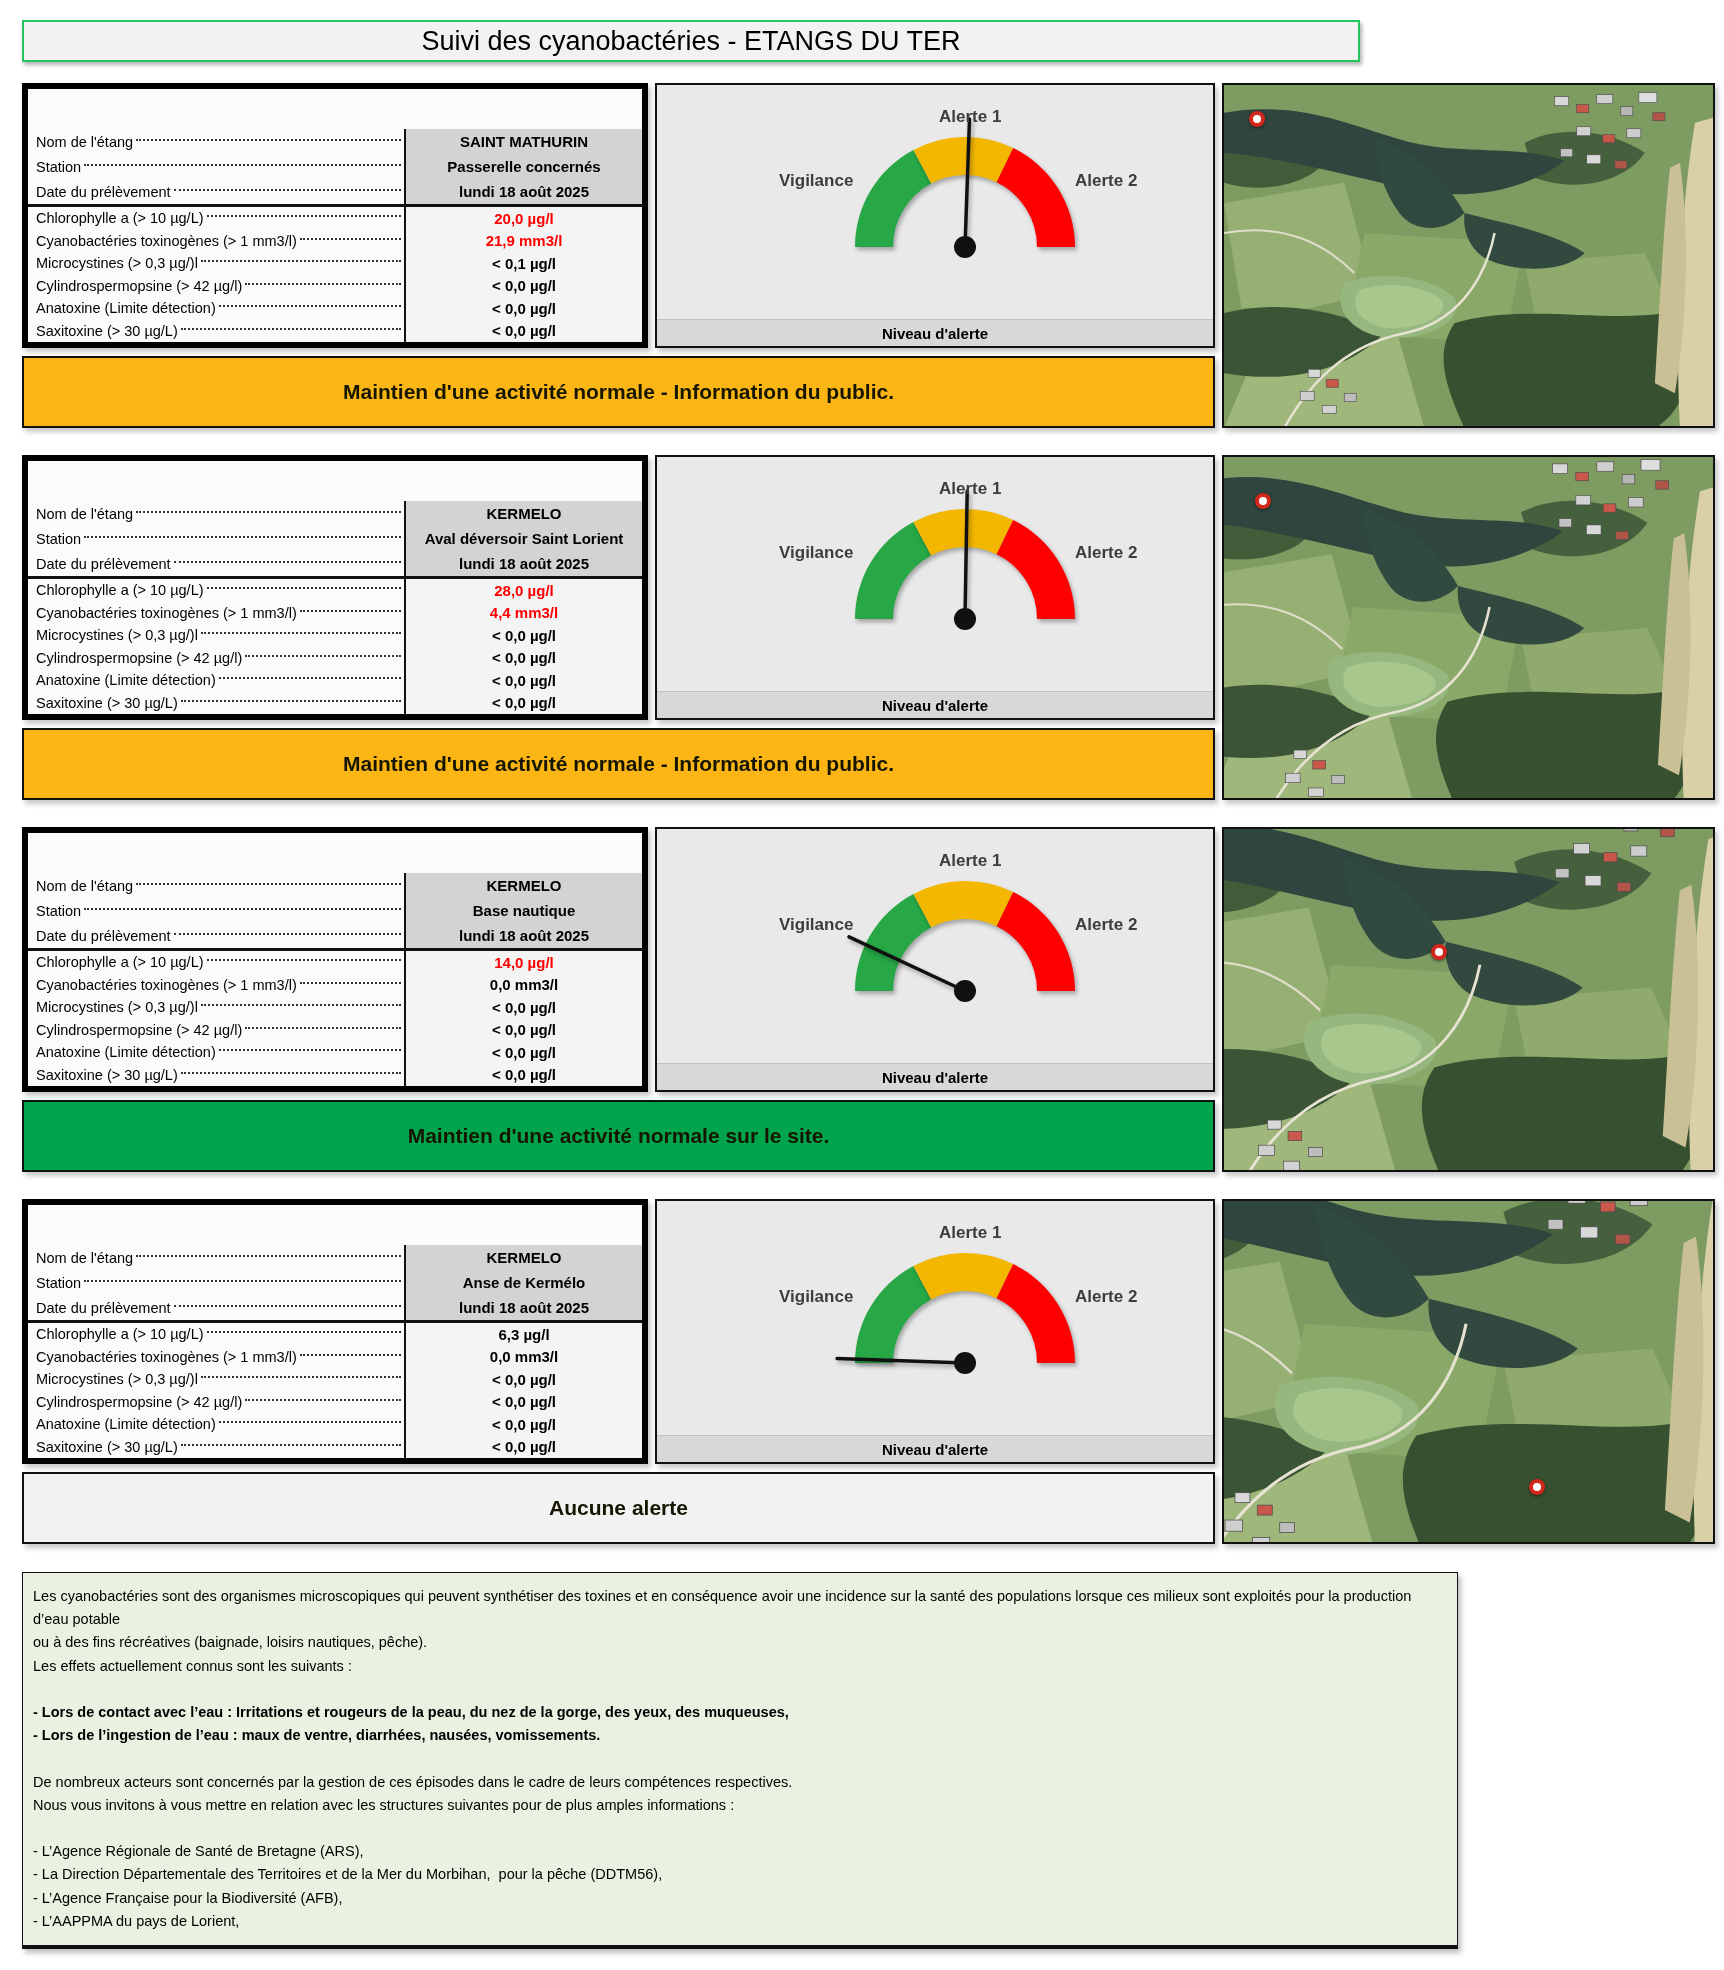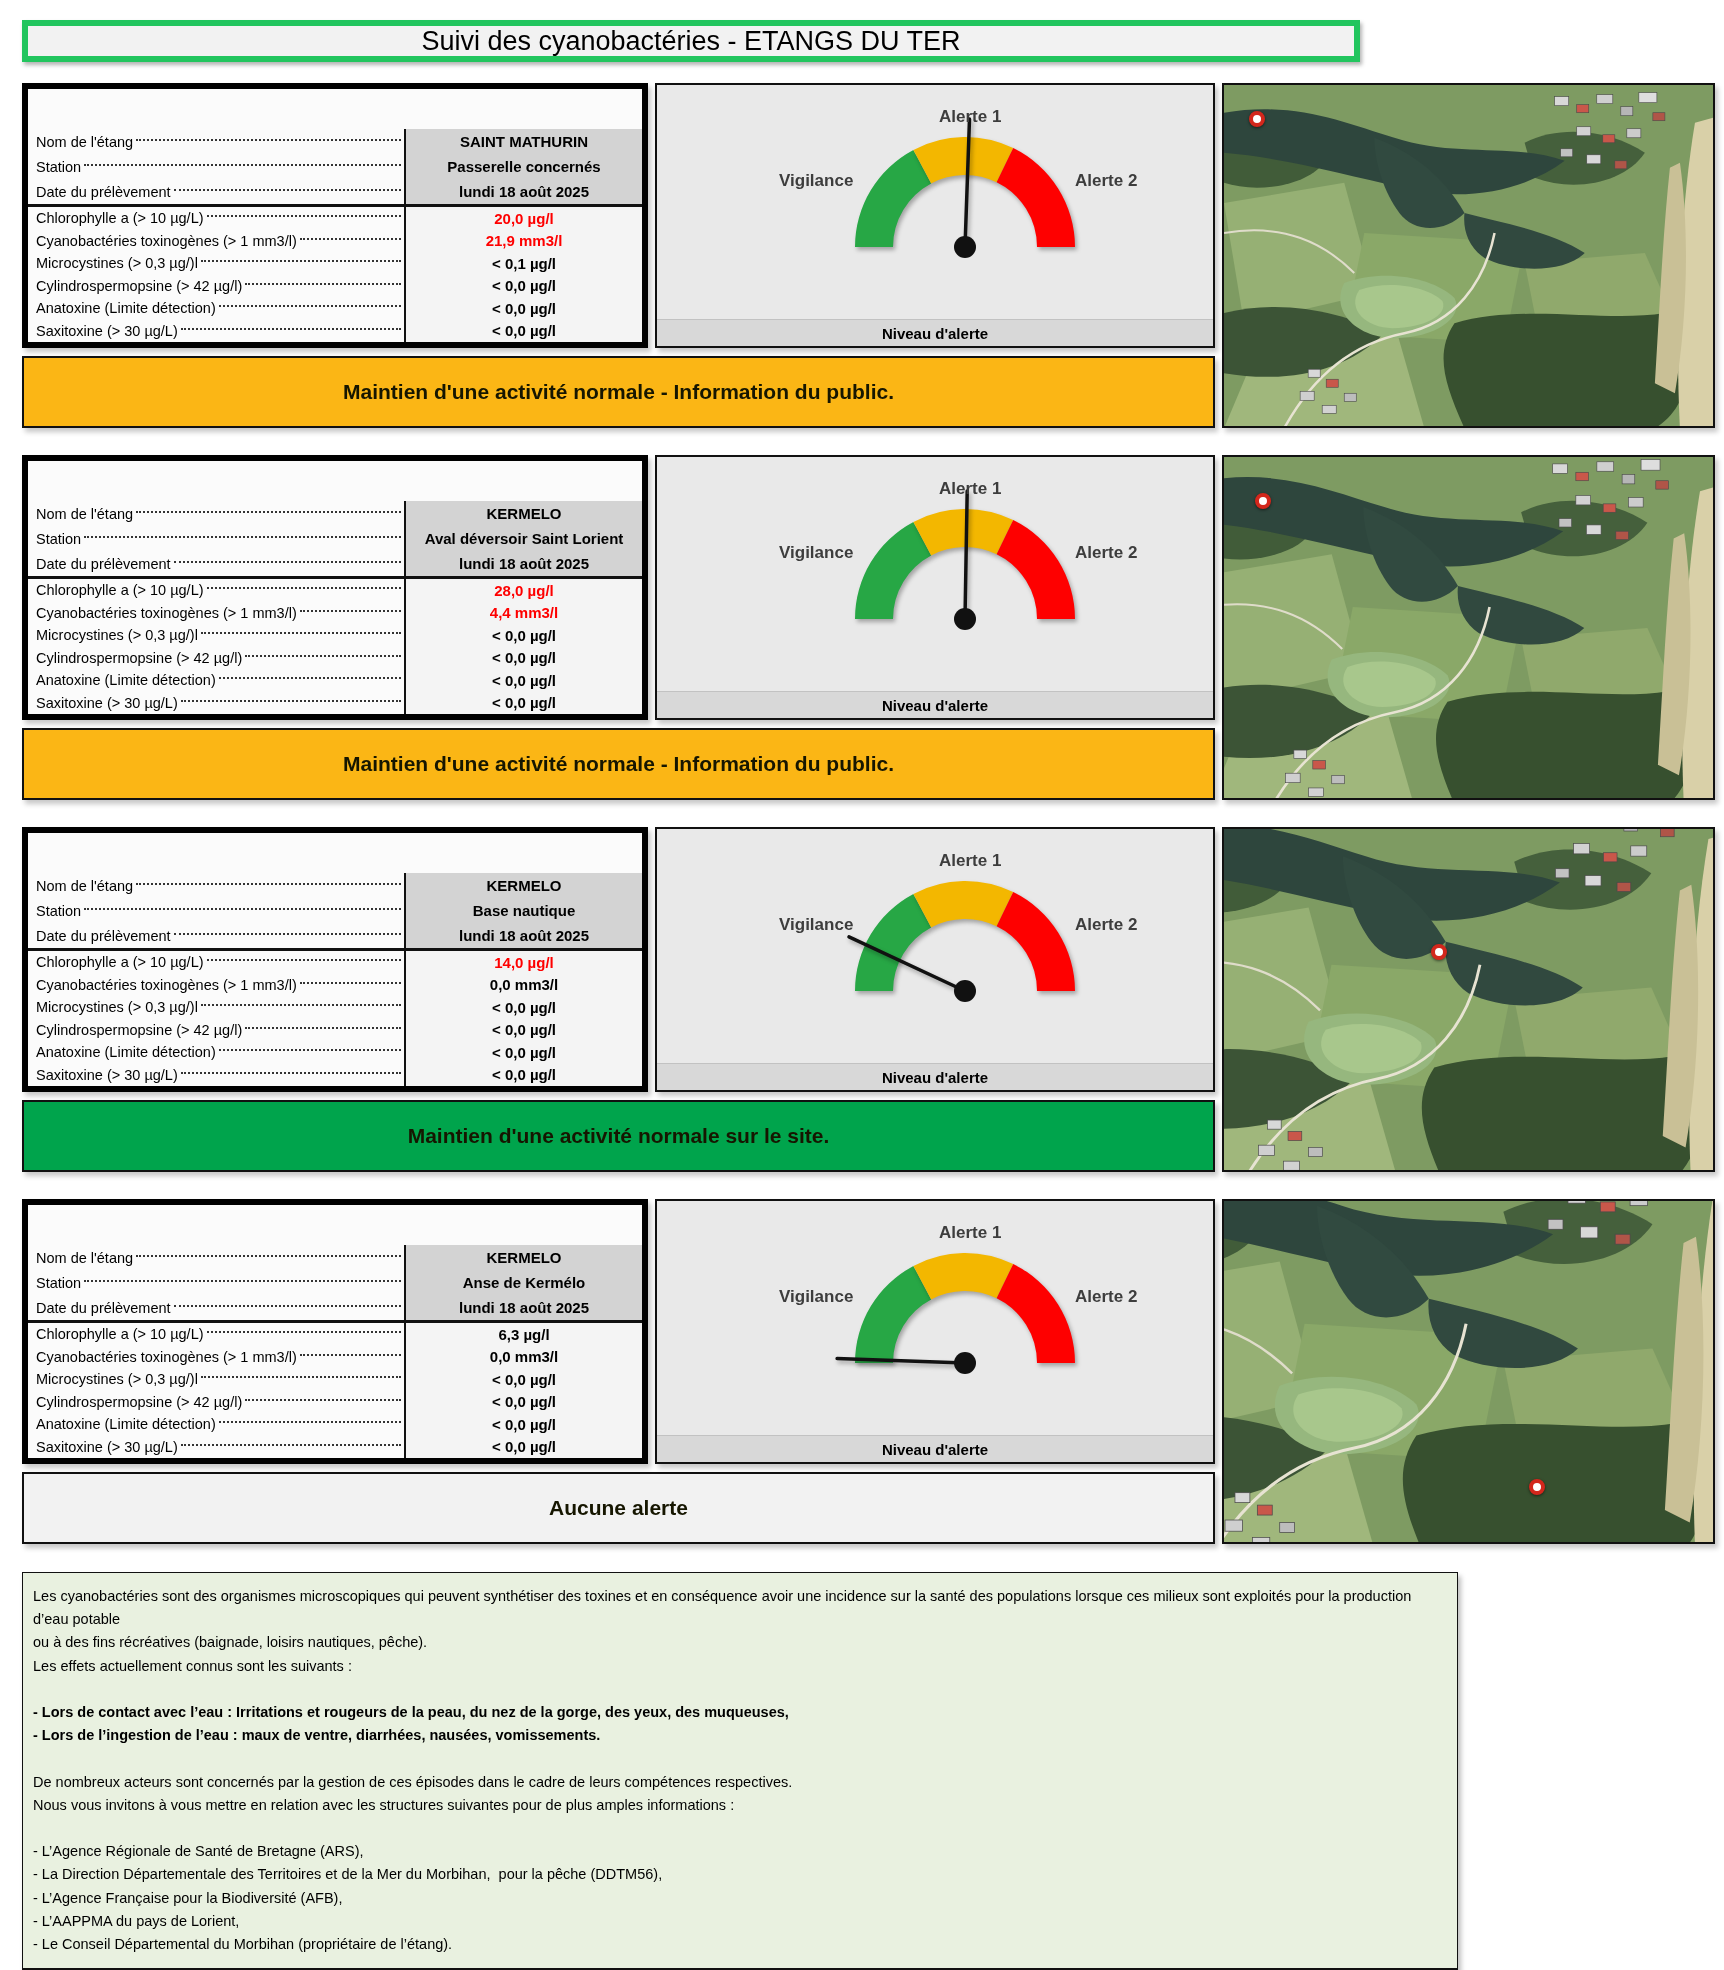--- a/index.html
+++ b/index.html
@@ -1,20 +1,20 @@
 <!DOCTYPE html>
 <html><head>
 <meta charset="utf-8">
 <style>
   *{box-sizing:border-box;margin:0;padding:0}
   html,body{background:#fff}
   body{width:1724px;height:1970px;font-family:"Liberation Sans",sans-serif;color:#000;overflow:hidden}
   .page{padding:20px 0 0 22px;position:relative}
 
-  .title-box{width:1338px;height:42px;background:#f2f2f2;border:6px solid #22c55e;
+  .title-box{width:1338px;height:42px;background:#f2f2f2;border:2px solid #22c55e;
     display:flex;align-items:center;justify-content:center;font-size:27px;
     box-shadow:2px 3px 4px rgba(0,0,0,.3);margin-bottom:21px}
 
   .station-block{display:grid;grid-template-columns:626px 560px 493px;
     grid-template-rows:265px 72px;column-gap:7px;row-gap:8px;margin-bottom:27px}
 
   
   .tbl{border:6px solid #000000;background:#fbfbfb;display:flex;flex-direction:column;
     box-shadow:3px 4px 5px rgba(0,0,0,.22)}
   .thead{height:118px;border-bottom:3px solid #111;display:flex;flex-direction:column;justify-content:flex-end}
@@ -603,15 +603,14 @@
       <div class="iline bold">- Lors de contact avec l’eau : Irritations et rougeurs de la peau, du nez de la gorge, des yeux, des muqueuses,</div>
       <div class="iline bold">- Lors de l’ingestion de l’eau : maux de ventre, diarrhées, nausées, vomissements.</div>
       <div class="iline"></div>
       <div class="iline">De nombreux acteurs sont concernés par la gestion de ces épisodes dans le cadre de leurs compétences respectives.</div>
       <div class="iline">Nous vous invitons à vous mettre en relation avec les structures suivantes pour de plus amples informations :</div>
       <div class="iline"></div>
       <div class="iline">- L’Agence Régionale de Santé de Bretagne (ARS),</div>
       <div class="iline">- La Direction Départementale des Territoires et de la Mer du Morbihan,  pour la pêche (DDTM56),</div>
       <div class="iline">- L’Agence Française pour la Biodiversité (AFB),</div>
       <div class="iline">- L’AAPPMA du pays de Lorient,</div>
-      <div class="iline">- Le Conseil Départemental du Morbihan (propriétaire de l’étang).</div>
     </div>
 </div>
 
 </body></html>

